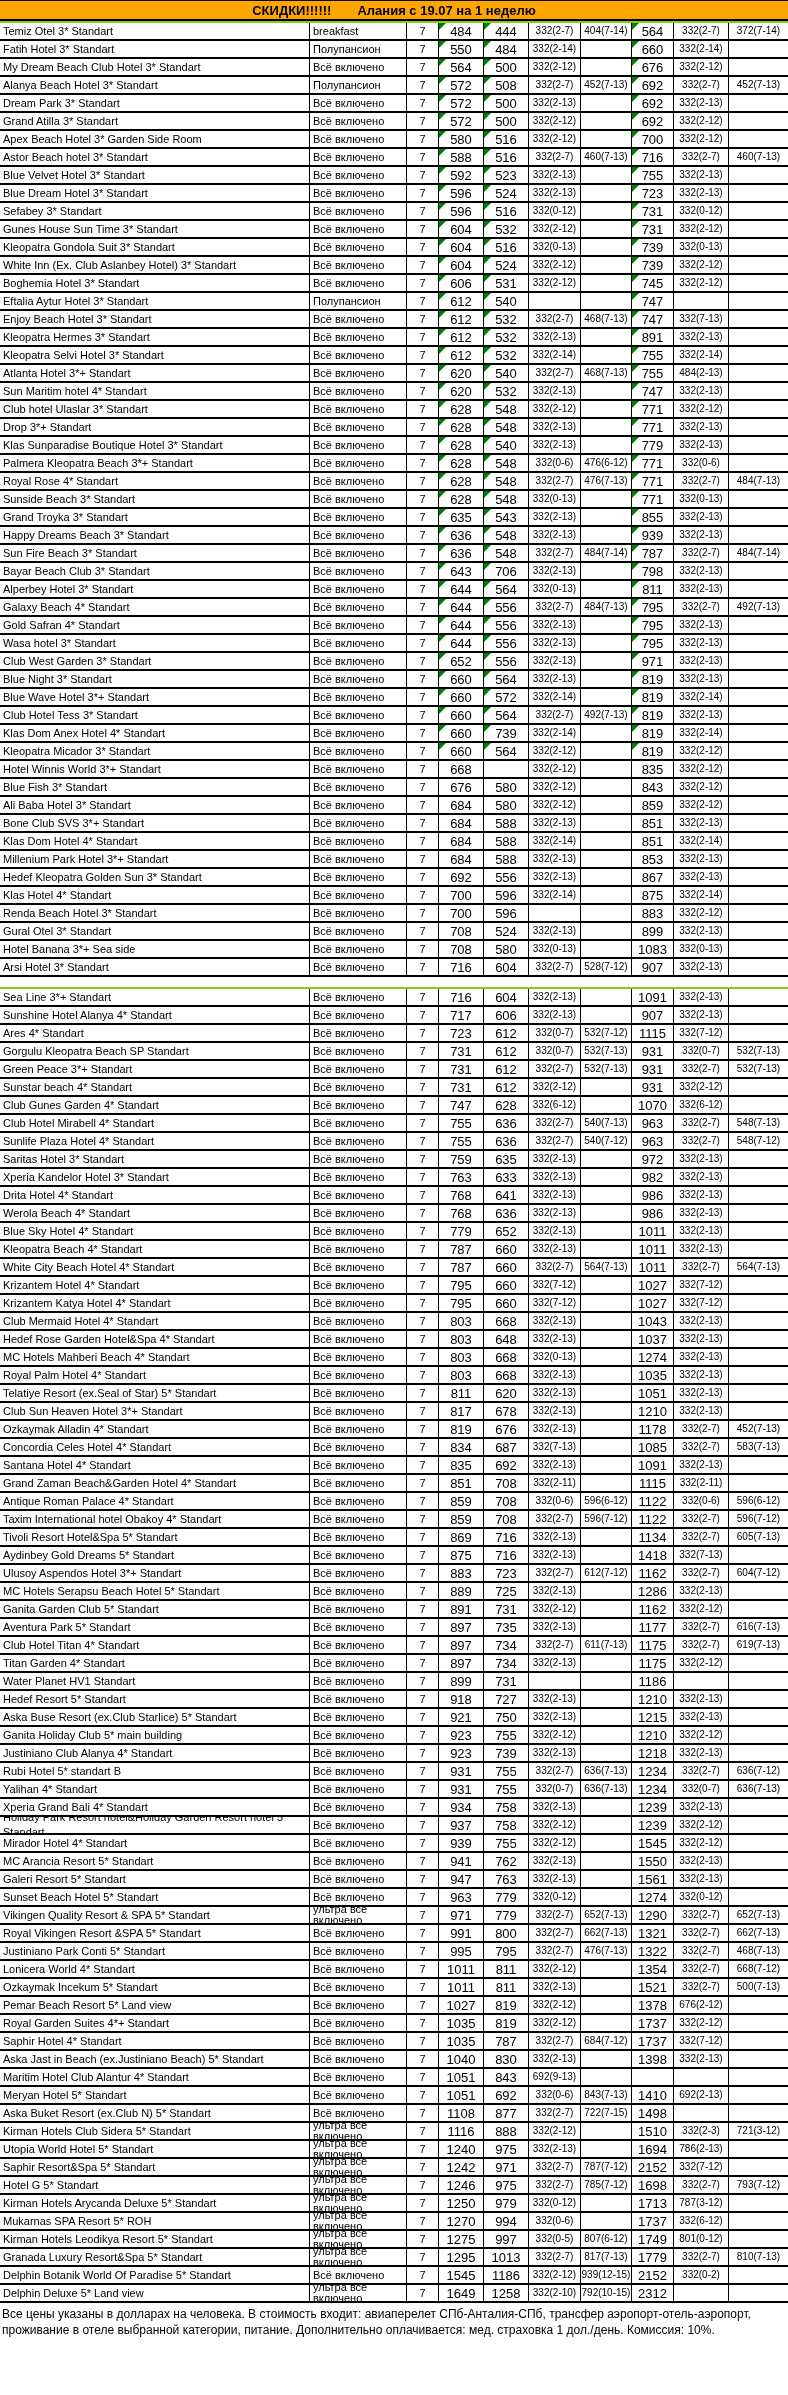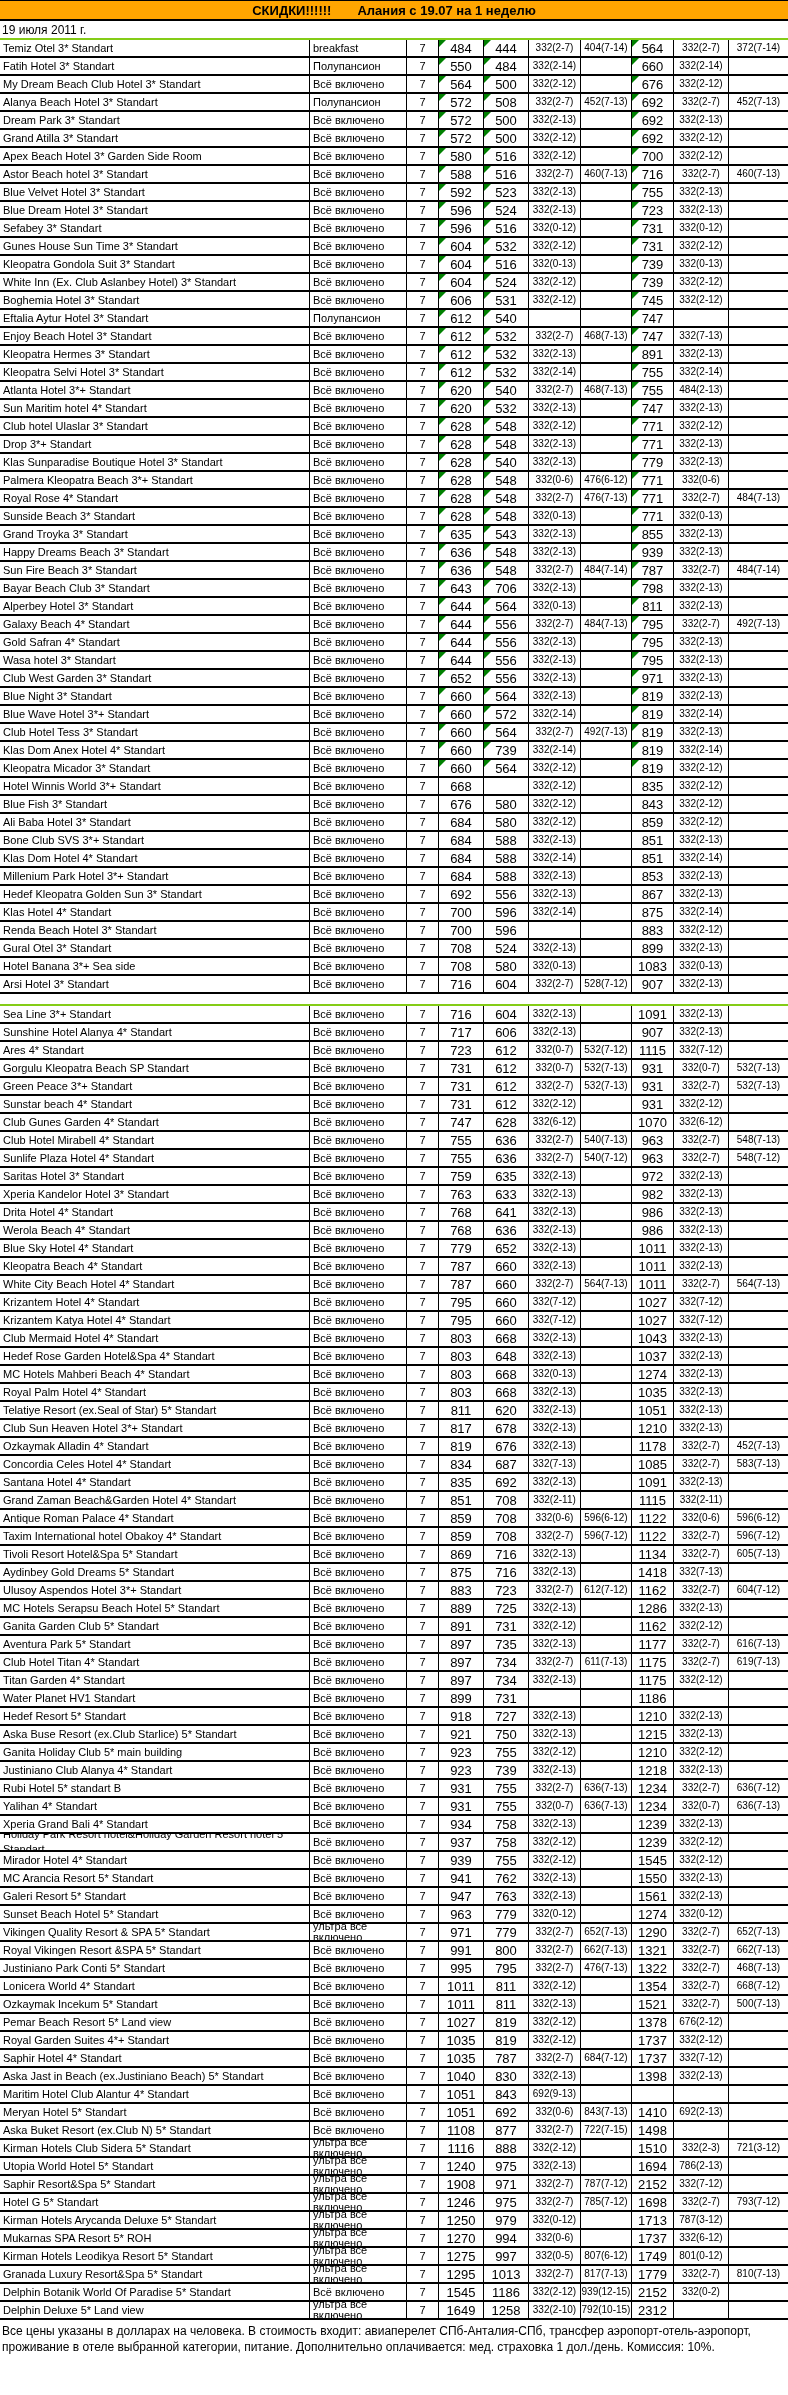--- a/index.html
+++ b/index.html
@@ -38,21 +38,20 @@
 </head>
 <body>
 
 <div class="sheet">
   <div class="banner">
     <span>СКИДКИ!!!!!!</span>
     <span>Алания с 19.07 на 1 неделю</span>
   </div>
 
 
-  <div class="daterow">19 июля 2011 г.</div>
 
   <div class="tbl">
       <div class="row">
         <div class="c c-hotel">
           <span>Temiz Otel 3* Standart</span>
         </div>
         <div class="c c-meal">
           <span>breakfast</span>
         </div>
         <div class="c c-n">
@@ -3831,21 +3830,21 @@
         <div class="c c-hotel">
           <span>Saphir Resort&amp;Spa 5* Standart</span>
         </div>
         <div class="c c-meal">
           <span>ультра все включено</span>
         </div>
         <div class="c c-n">
           <span>7</span>
         </div>
         <div class="c c-dbl price">
-          <span>1908</span>
+          <span>1242</span>
         </div>
         <div class="c c-exb price">
           <span>971</span>
         </div>
         <div class="c c-cd1 sm">
           <span>332(2-7)</span>
         </div>
         <div class="c c-cd2 sm">
           <span>787(7-12)</span>
         </div>

